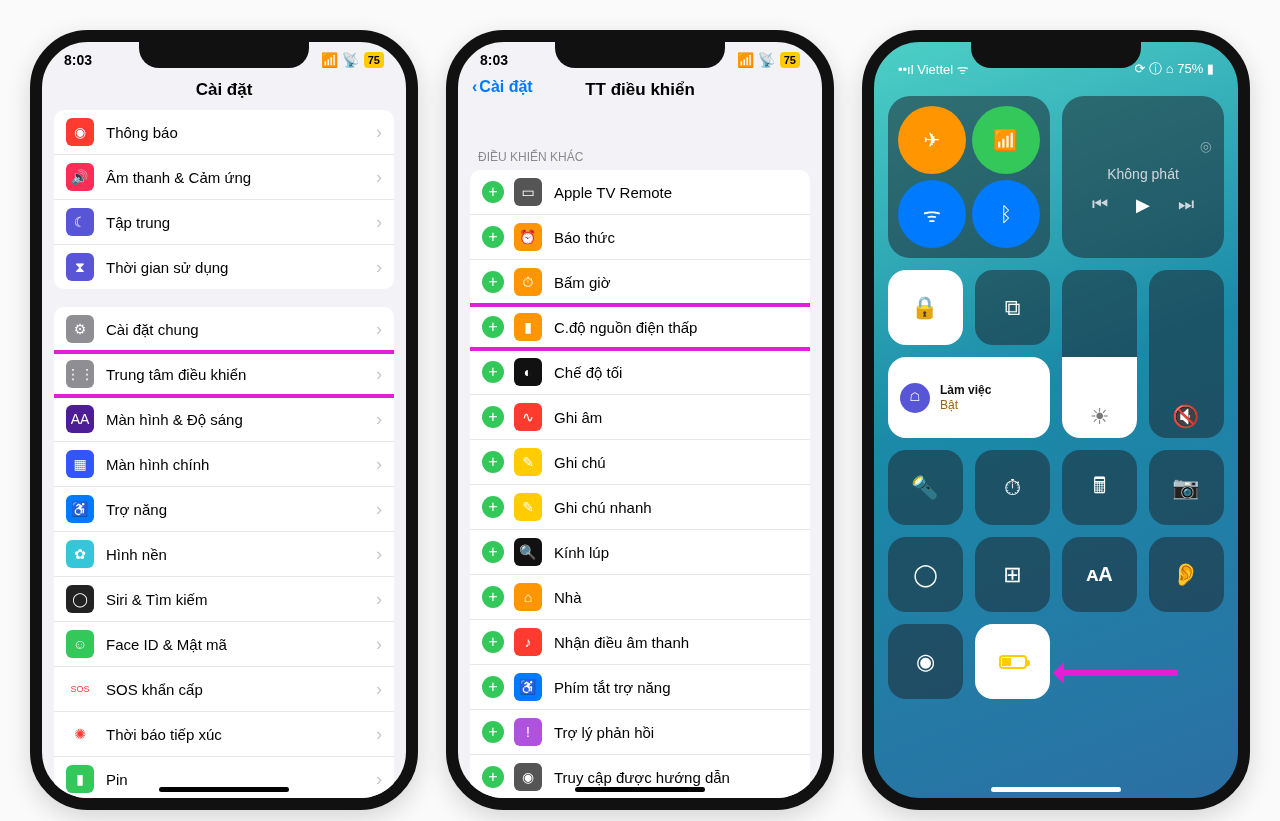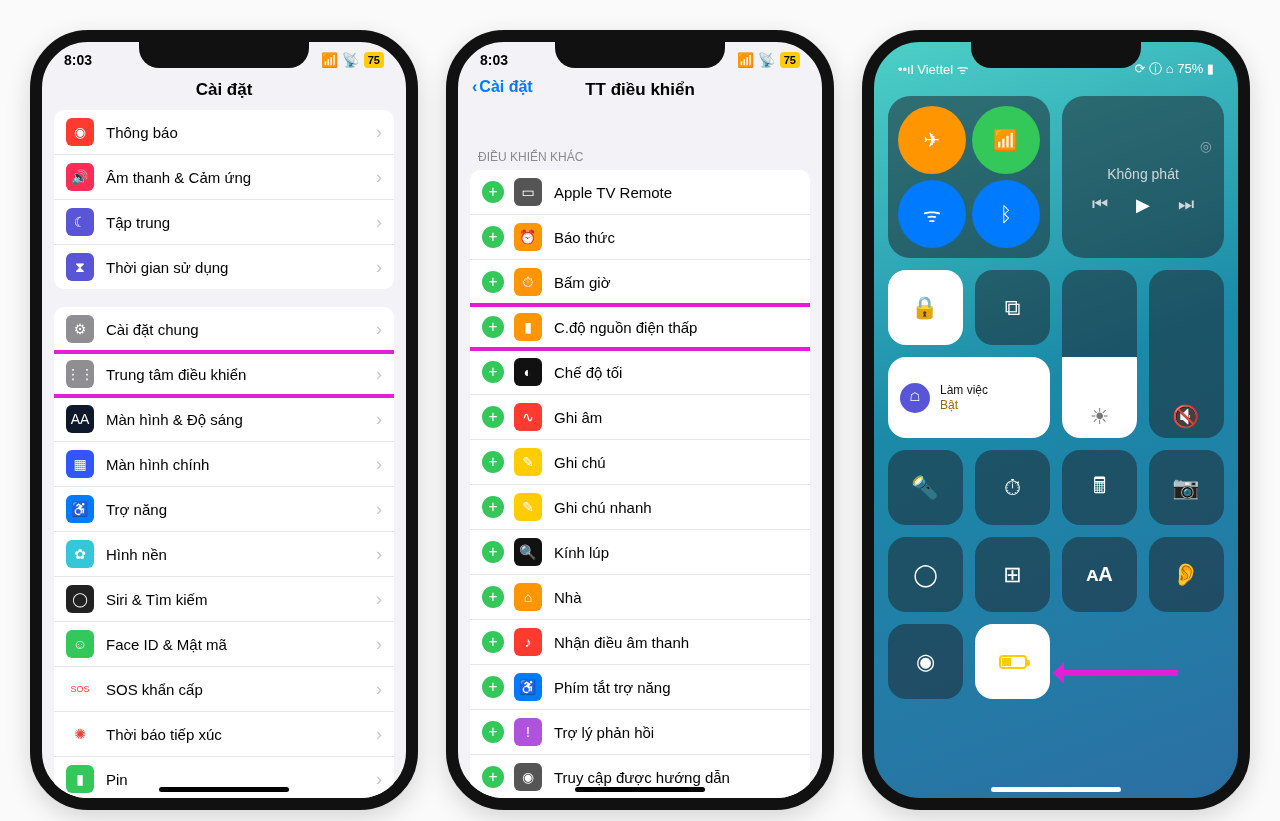--- a/index.html
+++ b/index.html
@@ -78,21 +78,21 @@
         <span>Cài đặt chung</span>
         <span class="chev">›</span>
       </div>
       <div class="row">
         <div class="icon-sq" style="background: rgb(142, 142, 147); font-size: 14px;">⋮⋮</div>
         <span>Trung tâm điều khiển</span>
         <span class="chev">›</span>
         <div class="hl" style="inset: -2px -6px;"></div>
       </div>
       <div class="row">
-        <div class="icon-sq" style="background: #0f172a; font-size: 14px;">AA</div>
+        <div class="icon-sq" style="background: #4c1d95; font-size: 14px;">AA</div>
         <span>Màn hình &amp; Độ sáng</span>
         <span class="chev">›</span>
       </div>
       <div class="row">
         <div class="icon-sq" style="background: rgb(51, 85, 255); font-size: 14px;">▦</div>
         <span>Màn hình chính</span>
         <span class="chev">›</span>
       </div>
       <div class="row">
         <div class="icon-sq" style="background: rgb(0, 122, 255); font-size: 14px;">♿</div>
@@ -255,21 +255,21 @@
       <div class="tile tall">
           <div class="sld-fill" style="height:48%;"></div>
           <span style="z-index:2;color:#777;">☀</span>
         </div>
       <div class="tile tall">
           <div class="sld-fill" style="height:0%;"></div>
           <span style="z-index:2;">🔇</span>
         </div>
       <div class="tile wide white focus-tile">
         <span style="width:30px;height:30px;border-radius:50%;background:#5856d6;color:#fff;display:flex;align-items:center;justify-content:center;">☖</span>
-        <span><span style="color:#111;font-weight:400;">Làm việc</span><br><span style="color:#a16207;">Bật</span></span>
+        <span><span style="color:#111;font-weight:700;">Làm việc</span><br><span style="color:#a16207;">Bật</span></span>
       </div>
 
       <div class="tile">🔦</div>
       <div class="tile">⏱</div>
       <div class="tile">🖩</div>
       <div class="tile">📷</div>
 
       <div class="tile">◯</div>
       <div class="tile">⊞</div>
       <div class="tile" style="font-size:20px;font-weight:600;">ᴀA</div>

